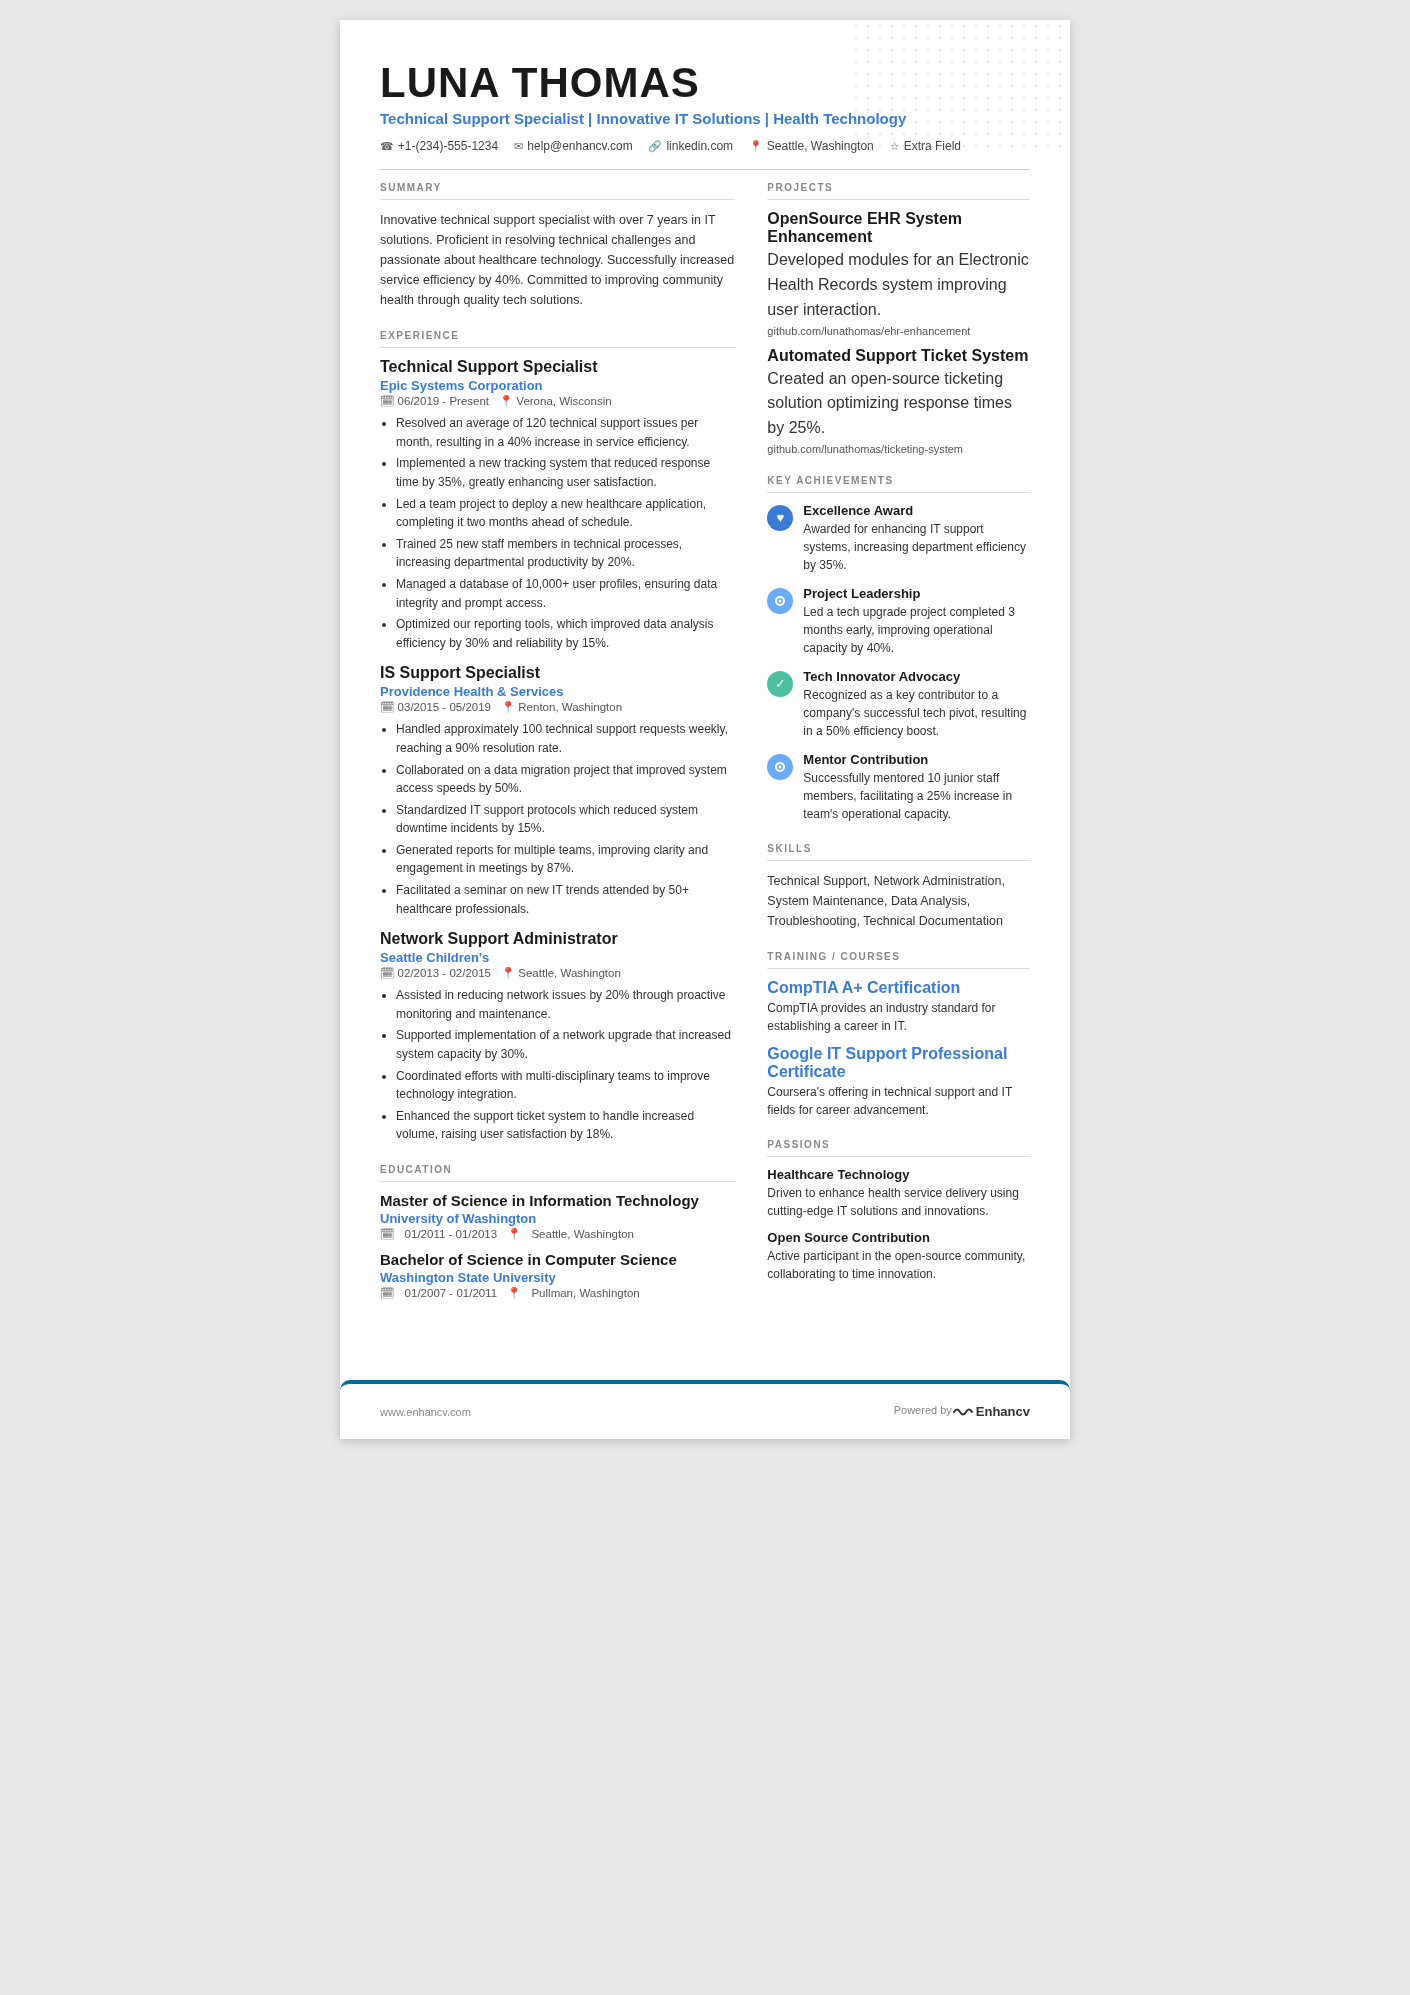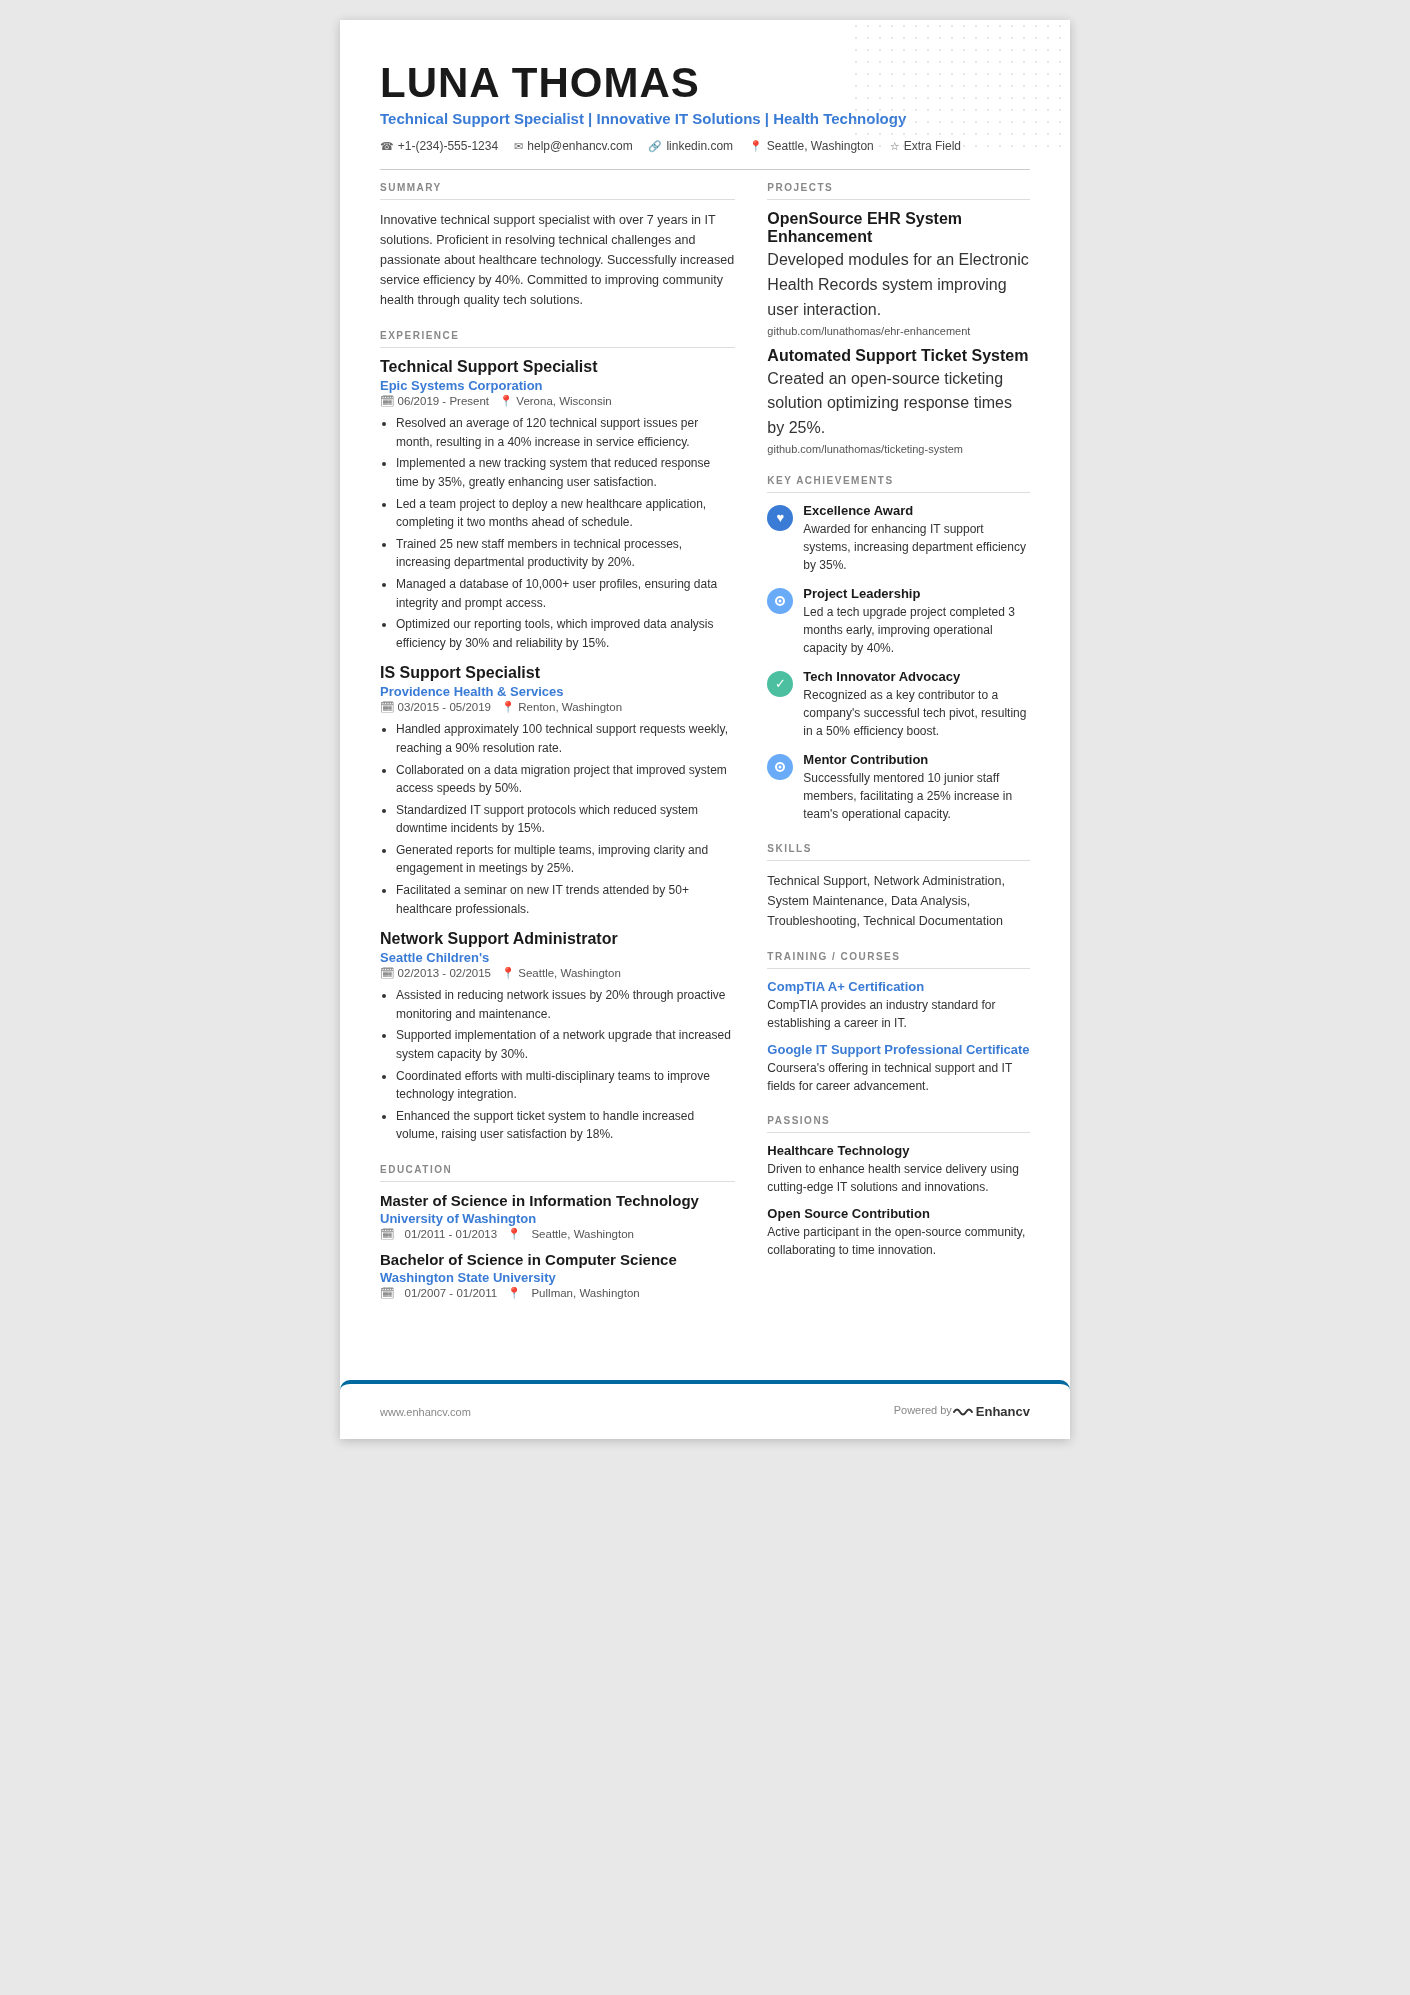--- a/index.html
+++ b/index.html
@@ -219,21 +219,21 @@
     .skills-text {
       font-size: 12.5px;
       color: #333;
       line-height: 1.6;
     }
     
     .training-item {
       margin-bottom: 10px;
     }
     .training-name {
-      font-size: 13px;
+      font-size: 16px;
       font-weight: 600;
       color: #3a7bd5;
       margin-bottom: 2px;
     }
     .training-desc {
       font-size: 12px;
       color: #333;
       line-height: 1.5;
     }
     
@@ -359,21 +359,21 @@
               </span>
               <span class="job-meta-item">
                 <span>📍</span>
                 <span>Renton, Washington</span>
               </span>
             </div>
             <ul class="bullet-list">
               <li>Handled approximately 100 technical support requests weekly, reaching a 90% resolution rate.</li>
               <li>Collaborated on a data migration project that improved system access speeds by 50%.</li>
               <li>Standardized IT support protocols which reduced system downtime incidents by 15%.</li>
-              <li>Generated reports for multiple teams, improving clarity and engagement in meetings by 25%.</li>
+              <li>Generated reports for multiple teams, improving clarity and engagement in meetings by 87%.</li>
               <li>Facilitated a seminar on new IT trends attended by 50+ healthcare professionals.</li>
             </ul>
           </div>
 
           <div class="job-item">
             <div class="job-title">Network Support Administrator</div>
             <div class="job-company">Seattle Children's</div>
             <div class="job-meta">
               <span class="job-meta-item">
                 <span>🗓</span>

